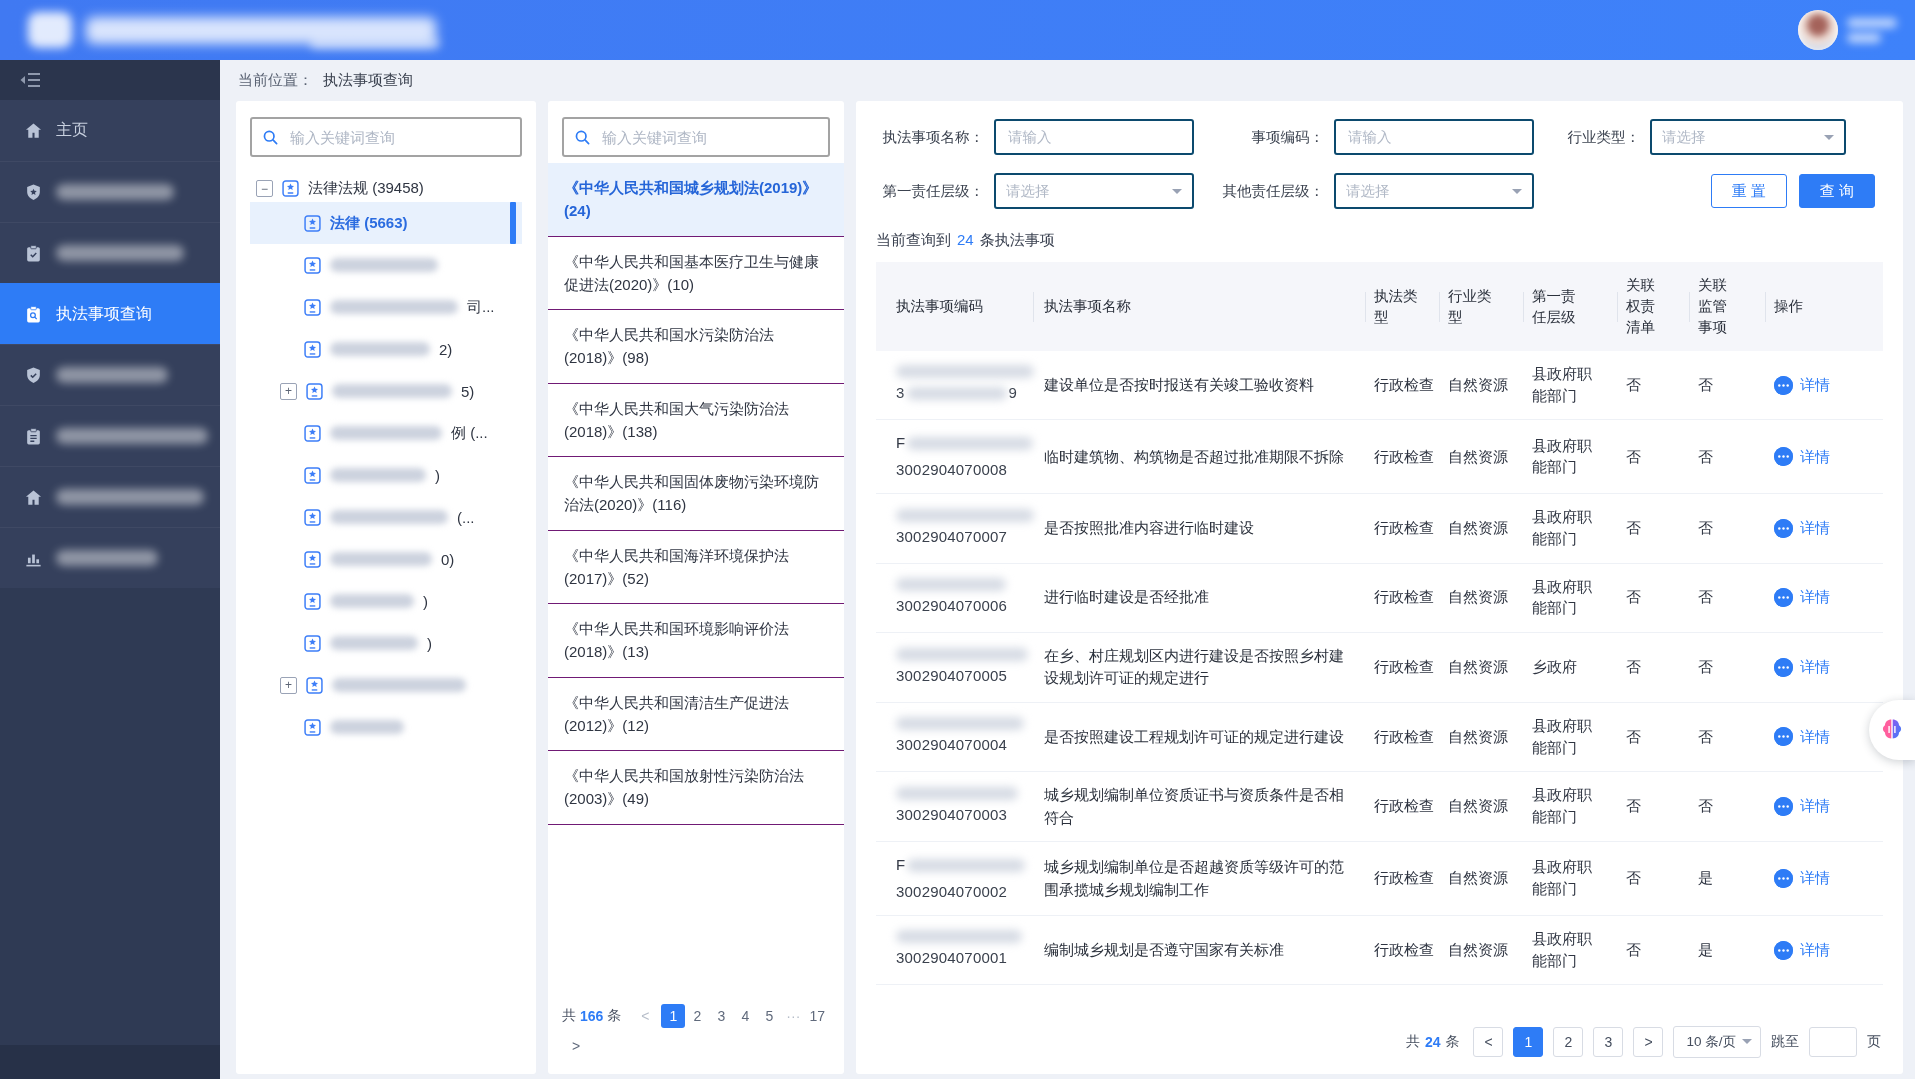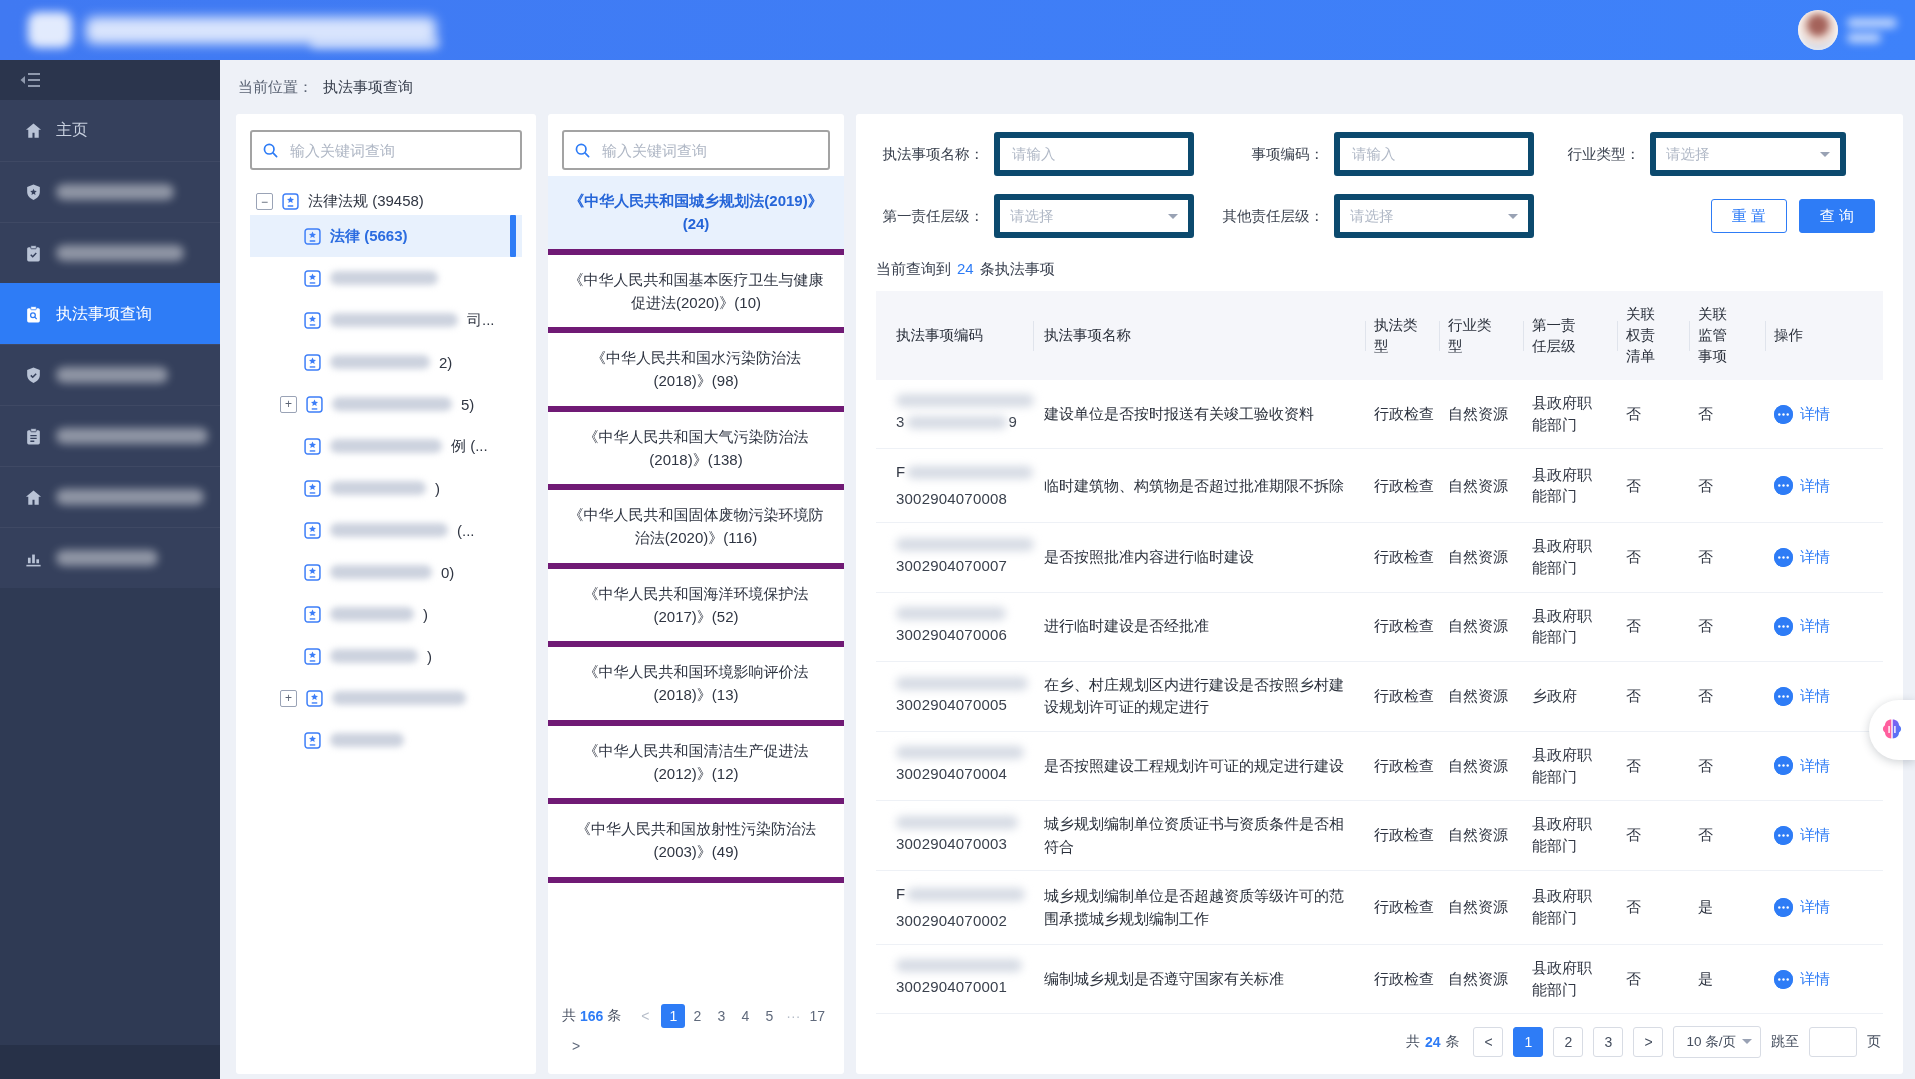--- a/index.html
+++ b/index.html
@@ -31,21 +31,21 @@
   .collapse-strip{height:40px;background:#2b354d;display:flex;align-items:center;padding-left:20px;}
   .menu{display:flex;flex-direction:column;}
   .side-item{height:61px;display:flex;align-items:center;color:#c7cfde;font-size:16px;cursor:pointer;border-top:1px solid rgba(255,255,255,.05);box-sizing:border-box;}
   .side-item:first-child{border-top:none;}
   .side-item .s-icon{width:20px;display:flex;justify-content:center;margin:0 13px 0 23px;color:#b9c3d6;}
   .side-item.active{background:#2e7cf6;color:#fff;border-top-color:transparent;}
   .side-item.active .s-icon{color:#fff;}
   .side-rest{flex:1;background:#2f3a54;}
   .side-bottom{height:34px;background:#273148;}
   .main{flex:1;display:flex;flex-direction:column;min-width:0;}
-  .breadcrumb-row{height:54px;display:flex;align-items:center;padding-left:18px;font-size:15px;gap:10px;text-align:center;}
+  .breadcrumb-row{height:41px;display:flex;align-items:center;padding-left:18px;font-size:15px;gap:10px;text-align:center;}
   .bc-label{color:#5b6474;}
   .bc-current{color:#39404e;}
   .content{flex:1;display:flex;gap:12px;padding:0 12px 5px 16px;min-height:0;}
   .panel{background:#fff;border-radius:3px;box-sizing:border-box;}
   
   .search-box{height:36px;border:2px solid #a3a3a3;border-radius:3px;display:flex;align-items:center;padding:0 10px;gap:9px;background:#fff;}
   .search-box input{border:none;outline:none;flex:1;font-size:15px;color:#2f3542;font-family:inherit;min-width:0;background:transparent;}
   .search-box input::placeholder{color:#aeb6c4;}
   
   .panel-tree{width:300px;flex:none;padding:16px 14px;overflow:hidden;}
@@ -55,37 +55,37 @@
   .t-icon{flex:none;display:flex;}
   .tree-children{display:flex;flex-direction:column;}
   .tree-child{height:42px;display:flex;align-items:center;gap:9px;padding-left:30px;font-size:15px;color:#2f3542;cursor:pointer;position:relative;}
   .tree-child.selected{background:#e8f1fd;color:#2b6ce0;font-weight:bold;}
   .tree-child.selected::after{content:'';position:absolute;right:6px;top:0;width:6px;height:42px;background:#2e7cf6;border-radius:1px;}
   .tree-tail{white-space:nowrap;}
   
   .panel-laws{width:296px;flex:none;display:flex;flex-direction:column;padding-top:16px;overflow:hidden;}
   .search-pad{padding:0 14px 6px;}
   .law-items{flex:1;overflow:hidden;}
-  .law-item{padding:13px 16px;border-bottom:6px solid #701a75;font-size:15px;line-height:1.55;color:#2f3542;cursor:pointer;text-align:center;}
+  .law-item{padding:13px 16px;border-bottom:1px solid #701a75;font-size:15px;line-height:1.55;color:#2f3542;cursor:pointer;}
   .law-item.selected{background:#e8f1fd;color:#2565d8;font-weight:bold;}
   .law-pager{padding:12px 14px 16px;font-size:14px;color:#4b5364;}
   .lp-row1{display:flex;align-items:center;gap:4px;}
   .lp-total{margin-right:8px;display:flex;gap:4px;align-items:center;}
   .lp-total b{color:#2e7cf6;font-weight:bold;}
   .pg{min-width:24px;height:24px;display:inline-flex;align-items:center;justify-content:center;color:#606a7c;cursor:pointer;border-radius:3px;}
   .pg.active{background:#2e7cf6;color:#fff;}
   .pg.dim{color:#b6bdc9;}
   .lp-row2{margin-top:6px;padding-left:2px;}
   
   .panel-results{flex:1;padding:18px 20px 0;display:flex;flex-direction:column;min-width:0;}
   .filter-form{display:grid;grid-template-columns:340px 340px 1fr;row-gap:18px;}
   .f-cell{display:flex;align-items:center;}
   .f-label{width:108px;text-align:right;font-size:14.5px;color:#3c4350;flex:none;margin-right:10px;white-space:nowrap;}
   .f-cell.c3 .f-label{width:84px;}
-  .f-control{width:200px;height:34px;border:6px solid #0c4a6e;border-radius:3px;display:flex;align-items:center;padding:16px 10px;box-sizing:border-box;position:relative;}
+  .f-control{width:200px;height:34px;border:2px solid #0c4a6e;border-radius:3px;display:flex;align-items:center;padding:16px 10px;box-sizing:border-box;position:relative;}
   .f-cell.c3 .f-control{width:196px;}
   .f-control input{border:none;outline:none;width:100%;font-size:14.5px;font-family:inherit;color:#2f3542;background:transparent;}
   .f-control input::placeholder{color:#b0b8c6;}
   .sel-ph{font-size:14.5px;color:#b0b8c6;}
   .caret{position:absolute;right:10px;top:14px;width:0;height:0;border:5px solid transparent;border-top-color:#99a2b4;}
   .f-buttons{display:flex;justify-content:flex-end;align-items:center;gap:12px;padding-right:8px;}
   .btn{height:34px;border-radius:3px;font-size:15px;font-family:inherit;cursor:pointer;padding:0 20px;}
   .btn.ghost{background:#fff;border:1px solid #2e7cf6;color:#2e7cf6;}
   .btn.solid{background:#2e7cf6;border:1px solid #2e7cf6;color:#fff;}
   .summary{margin:22px 0 12px;font-size:15px;color:#3a4150;display:flex;gap:6px;align-items:flex-start;}

